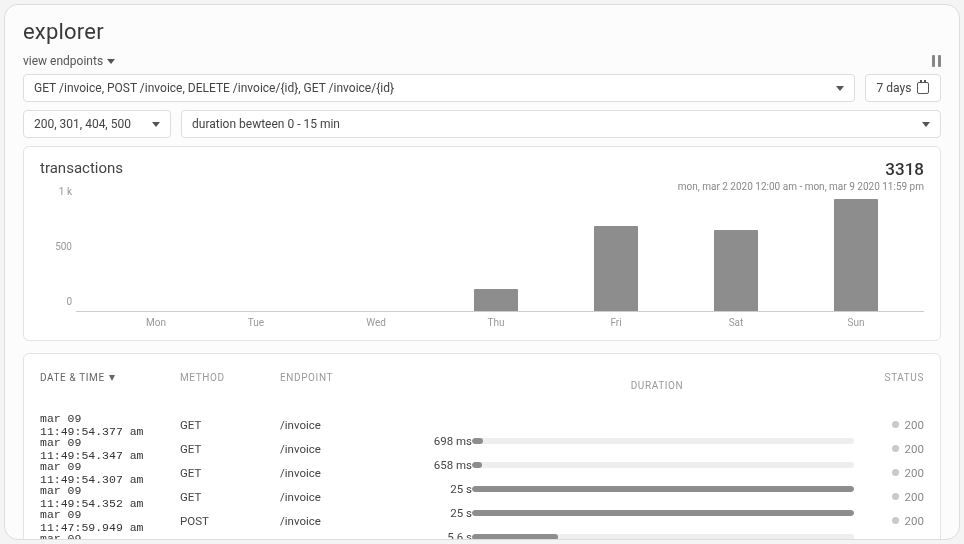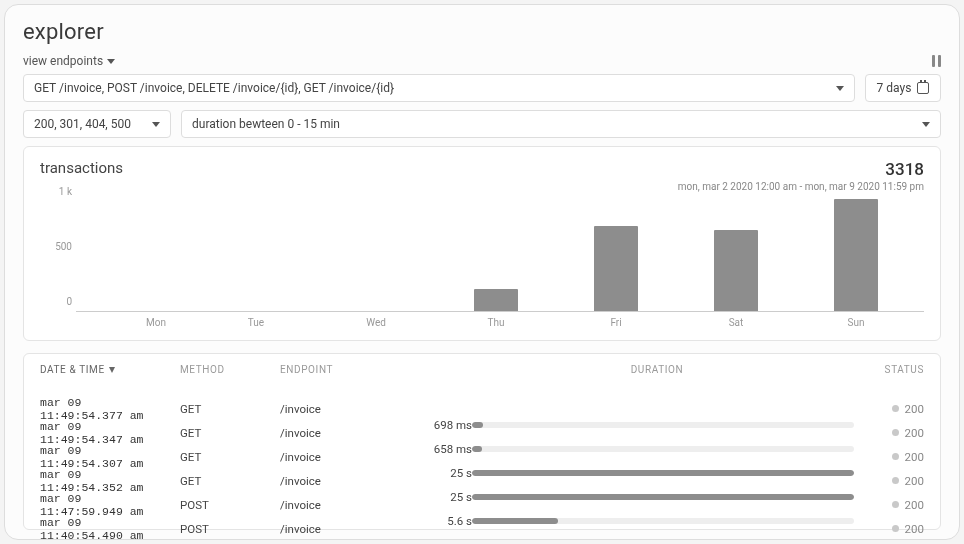--- a/index.html
+++ b/index.html
@@ -174,21 +174,21 @@
     text-transform: uppercase;
     padding-bottom: 10px;
   }
   .th-dt { display: inline-flex; align-items: center; gap: 4px; color:#666; }
   .sort-down {
     width: 0; height: 0;
     border-left: 3px solid transparent;
     border-right: 3px solid transparent;
     border-top: 6px solid #666;
   }
-  .th-duration { text-align: center; padding-left: 40px;}
+  .th-duration { text-align: center; padding-left: 40px; margin-top: 16px;}
   .th-status { text-align: right; }
   .trow {
     font-size: 11.5px;
     color: #444;
     height: 24px;
   }
   .cell-dt { color: #333; font-weight: 500; font-family: Liberation Mono, monospace; }
   .cell-method { color: #444; }
   .cell-endpoint { color: #444; }
   .duration-cell {

